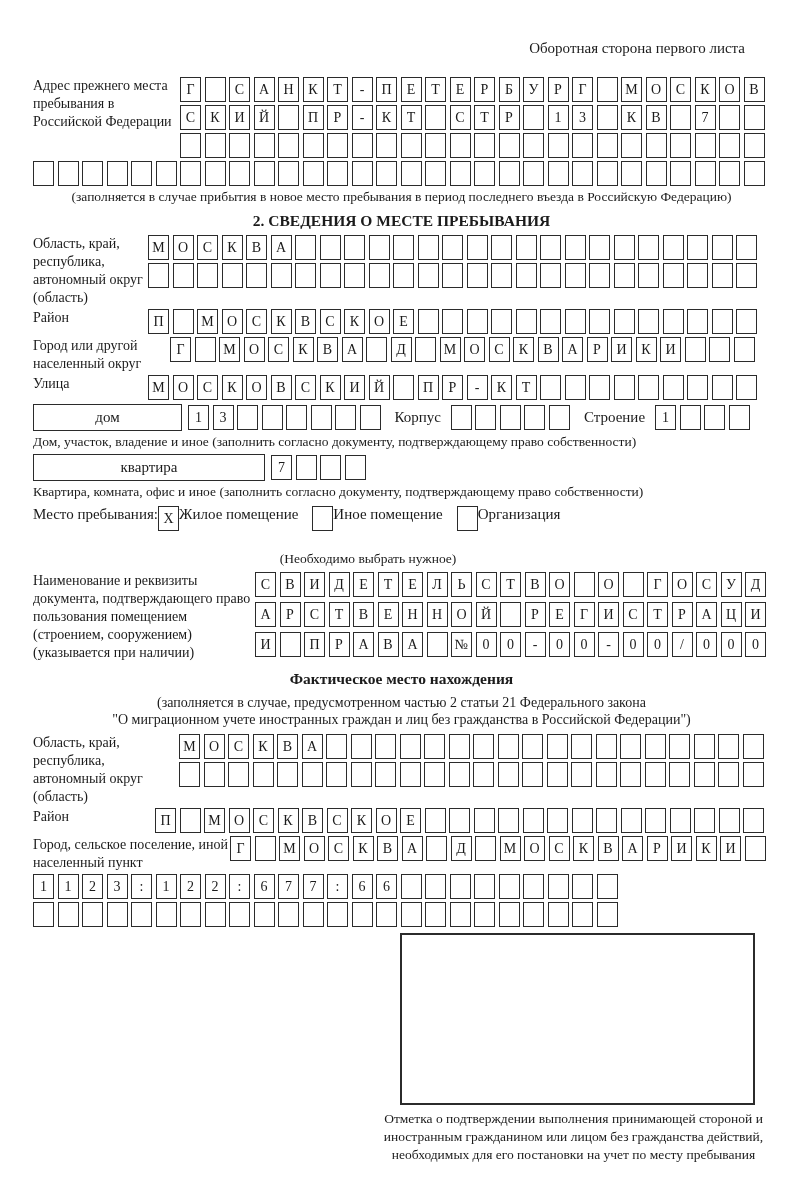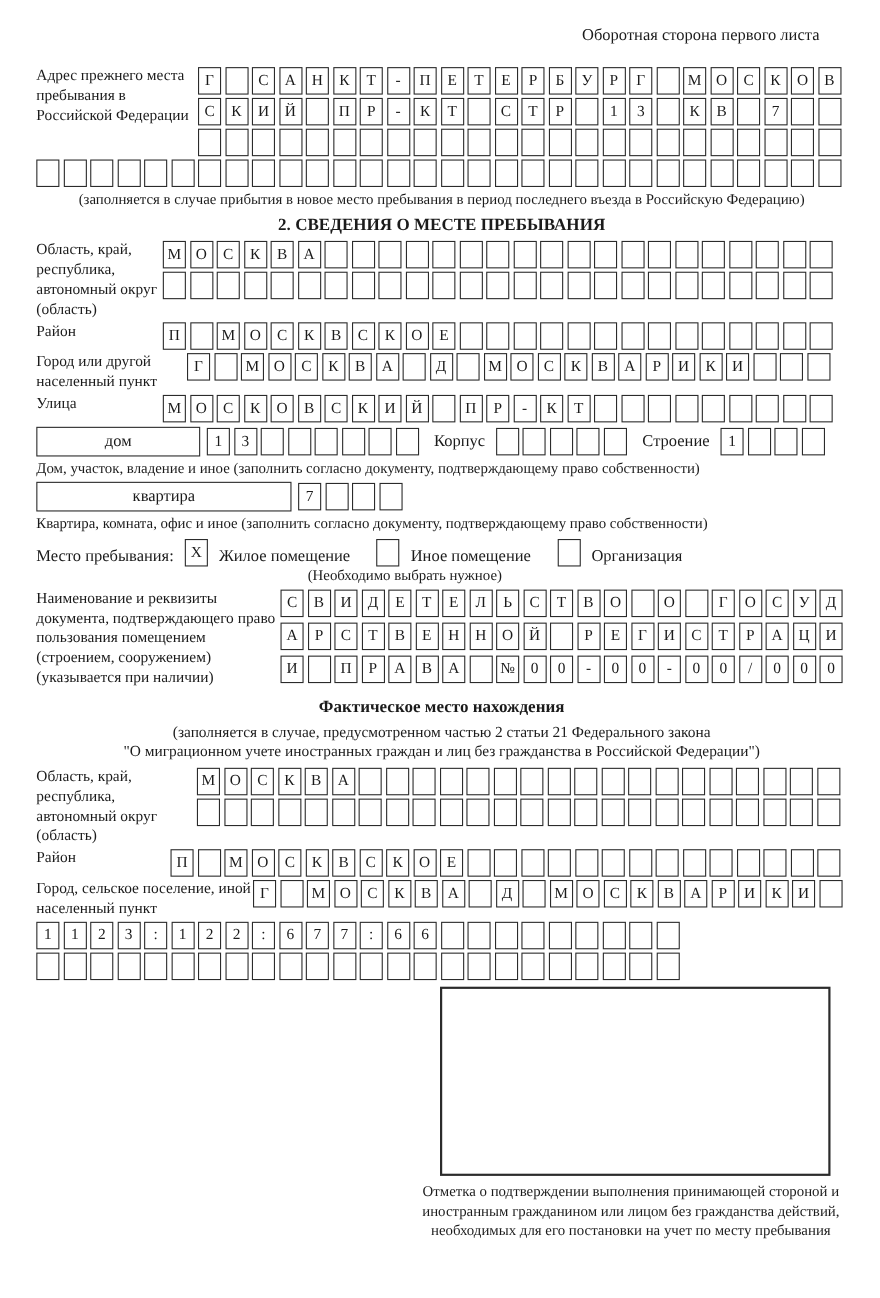--- a/index.html
+++ b/index.html
@@ -1,18 +1,18 @@
 <!DOCTYPE html>
 <html><head>
 <meta charset="utf-8">
 <style>
   * { margin:0; padding:0; box-sizing:border-box; }
   html,body { width:800px; height:1180px; background:#ffffff; overflow:hidden;
     font-family:"Liberation Serif", serif; color:#1b1b1b; }
-  .page { position:relative; width:800px; height:1180px; padding:24px 30px 0 33px; }
+  .page { position:relative; width:800px; height:1180px; padding:40px 30px 0 33px; }
 
   .header-note { text-align:right; font-size:15px; padding-right:25px; margin-bottom:20px; }
 
   .field { display:flex; align-items:flex-start; }
   .lbl { font-size:14px; line-height:18px; flex:none; }
   .w147 { width:147px; } .w119 { width:115px; } .w137 { width:137px; }
   .w222 { width:222px; } .w146 { width:146px; } .w122 { width:122px; }
   .w197 { width:197px; } .w150 { width:147px; }
 
   .rows { display:flex; flex-direction:column; row-gap:3px; }
@@ -26,23 +26,23 @@
   .sec-title { text-align:center; font-weight:bold; font-size:15.5px; margin:7px 0 5px 0; }
 
   .mb2 { margin-bottom:2px; } .mb3 { margin-bottom:3px; }
 
   .house-row, .apt-row { display:flex; align-items:center; column-gap:6px; margin-top:4px; }
   .namedbox { display:inline-flex; align-items:center; justify-content:center; flex:none;
     height:27px; border:1.5px solid #2b2b2b; font-size:15px; }
   .bw167 { width:149px; } .bw202 { width:232px;text-align:right; }
   .inline-lbl { font-size:15px; padding:0 4px 0 8px; }
 
-  .stay-row { display:flex; align-items:flex-end; column-gap:10px; margin-top:6px; font-size:15px; }
+  .stay-row { display:flex; align-items:flex-start; margin-top:6px; font-size:15px; }
   .stay-row .opt { padding-right:14px; }
-  .stay-caption { width:330px; margin-left:170px; text-align:center; font-size:13.5px; margin-top:0; }
+  .stay-caption { width:330px; margin-left:170px; text-align:center; font-size:13.5px; margin-top:20px; }
 
   .big-title { text-align:center; font-weight:bold; font-size:15.5px; margin:8px 0 6px 0; }
   .subline { text-align:center; font-size:14px; line-height:17px; }
   .sub-wrap { margin-bottom:6px; }
 
   .stamp-box { width:355px; height:172px; border:2px solid #2b2b2b; margin-left:367px; margin-top:6px; }
   .stamp-caption { width:385px; margin-left:348px; text-align:center; font-size:13.5px;
     line-height:18px; margin-top:5px; }
 </style>
 </head>
@@ -256,21 +256,21 @@
         <span class="cell"></span>
         <span class="cell"></span>
         <span class="cell"></span>
         <span class="cell"></span>
         <span class="cell"></span>
         <span class="cell"></span>
       </div>
   </div>
 
   <div class="field mb2">
-    <div class="lbl w137">Город или другой населенный пункт</div>
+    <div class="lbl w137">Город или другой населенный округ</div>
     <div class="cellrow">
         <span class="cell">Г</span>
         <span class="cell"></span>
         <span class="cell">М</span>
         <span class="cell">О</span>
         <span class="cell">С</span>
         <span class="cell">К</span>
         <span class="cell">В</span>
         <span class="cell">А</span>
         <span class="cell"></span>

